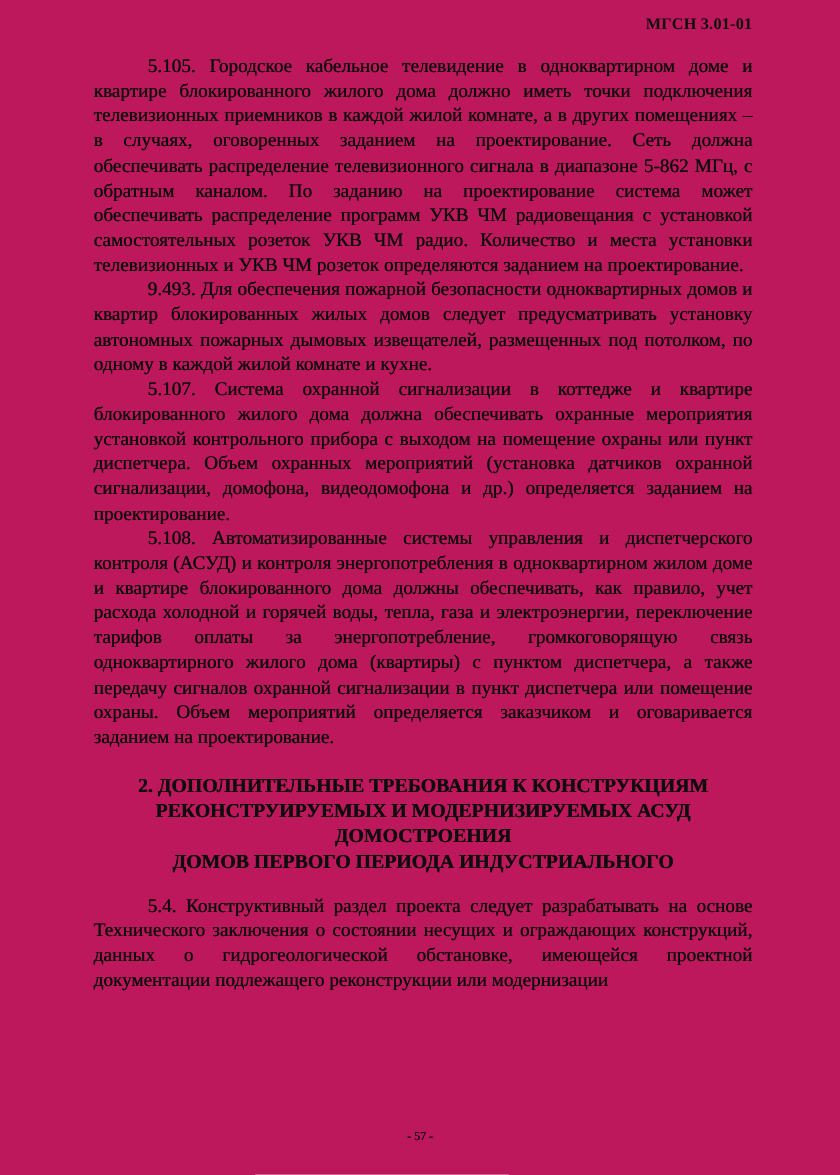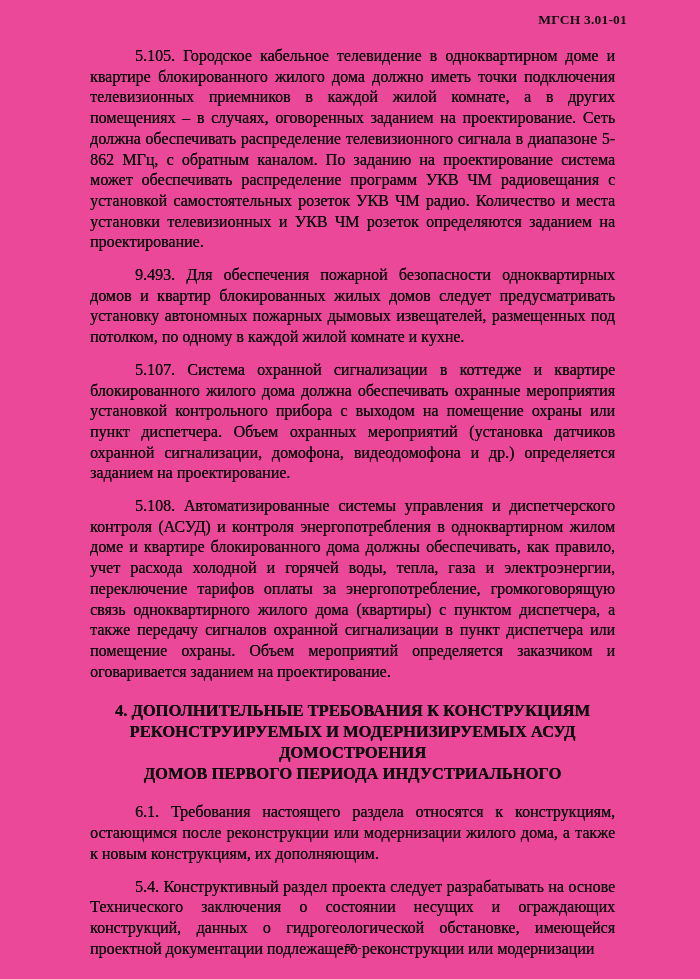--- a/index.html
+++ b/index.html
@@ -5,21 +5,21 @@
   html, body {
     margin: 0;
     padding: 0;
     background: #e9e9e7;
   }
   .page {
     position: relative;
     width: 700px;
     height: 979px;
     margin: 0 auto;
-    background: #ec4899;
+    background: #be185d;
     box-sizing: border-box;
     padding: 12px 73px 0 78px;
     font-family: "Liberation Serif", "DejaVu Serif", serif;
     color: #0d0d0d;
     overflow: hidden;
   }
   .doc-header {
     text-align: right;
     font-size: 13.5px;
     font-weight: bold;
@@ -28,21 +28,21 @@
   }
   .doc-body {
     margin-top: 18px;
     font-size: 16px;
     line-height: 20.7px;
     text-align: justify;
     
     text-shadow: 0.25px 0 0 currentColor;
   }
   .para {
-    margin: 12px;
+    margin: 0;
     text-indent: 45px;
   }
   .section-heading {
     margin: 18px 0 18px 0;
     text-align: center;
     font-size: 16.5px;
     line-height: 21px;
     font-weight: bold;
     text-indent: 0;
   }
@@ -69,26 +69,25 @@
   </div>
 
   <div class="doc-body">
 
     <p class="para">5.105. Городское кабельное телевидение в одноквартирном доме и квартире блокированного жилого дома должно иметь точки подключения телевизионных приемников в каждой жилой комнате, а в других помещениях – в случаях, оговоренных заданием на проектирование. Сеть должна обеспечивать распределение телевизионного сигнала в диапазоне 5-862 МГц, с обратным каналом. По заданию на проектирование система может обеспечивать распределение программ УКВ ЧМ радиовещания с установкой самостоятельных розеток УКВ ЧМ радио. Количество и места установки телевизионных и УКВ ЧМ розеток определяются заданием на проектирование.</p>
     <p class="para">9.493. Для обеспечения пожарной безопасности одноквартирных домов и квартир блокированных жилых домов следует предусматривать установку автономных пожарных дымовых извещателей, размещенных под потолком, по одному в каждой жилой комнате и кухне.</p>
     <p class="para">5.107. Система охранной сигнализации в коттедже и квартире блокированного жилого дома должна обеспечивать охранные мероприятия установкой контрольного прибора с выходом на помещение охраны или пункт диспетчера. Объем охранных мероприятий (установка датчиков охранной сигнализации, домофона, видеодомофона и др.) определяется заданием на проектирование.</p>
     <p class="para">5.108. Автоматизированные системы управления и диспетчерского контроля (АСУД) и контроля энергопотребления в одноквартирном жилом доме и квартире блокированного дома должны обеспечивать, как правило, учет расхода холодной и горячей воды, тепла, газа и электроэнергии, переключение тарифов оплаты за энергопотребление, громкоговорящую связь одноквартирного жилого дома (квартиры) с пунктом диспетчера, а также передачу сигналов охранной сигнализации в пункт диспетчера или помещение охраны. Объем мероприятий определяется заказчиком и оговаривается заданием на проектирование.</p>
 
     <h2 class="section-heading">
-      <span class="h-line">4. ДОПОЛНИТЕЛЬНЫЕ ТРЕБОВАНИЯ К КОНСТРУКЦИЯМ</span>
+      <span class="h-line">2. ДОПОЛНИТЕЛЬНЫЕ ТРЕБОВАНИЯ К КОНСТРУКЦИЯМ</span>
       <span class="h-line">РЕКОНСТРУИРУЕМЫХ И МОДЕРНИЗИРУЕМЫХ АСУД</span>
       <span class="h-line">ДОМОСТРОЕНИЯ</span>
       <span class="h-line">ДОМОВ ПЕРВОГО ПЕРИОДА ИНДУСТРИАЛЬНОГО</span>
     </h2>
 
-    <p class="para">6.1. Требования настоящего раздела относятся к конструкциям, остающимся после реконструкции или модернизации жилого дома, а также к новым конструкциям, их дополняющим.</p>
     <p class="para">5.4. Конструктивный раздел проекта следует разрабатывать на основе Технического заключения о состоянии несущих и ограждающих конструкций, данных о гидрогеологической обстановке, имеющейся проектной документации подлежащего реконструкции или модернизации</p>
 
   </div>
 
   <div class="page-footer">- 57 -</div>
 
 </div>
 
 </body></html>

